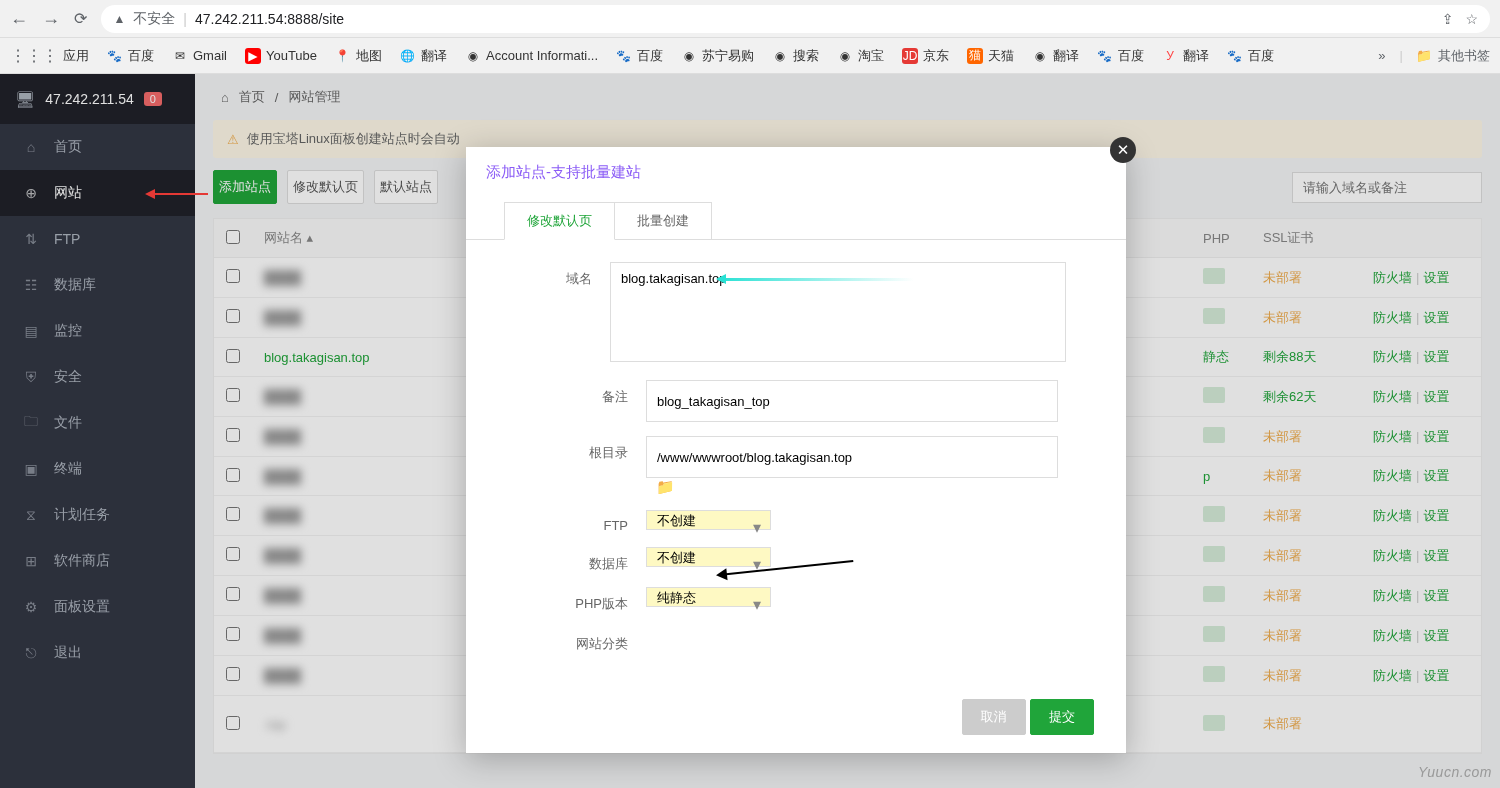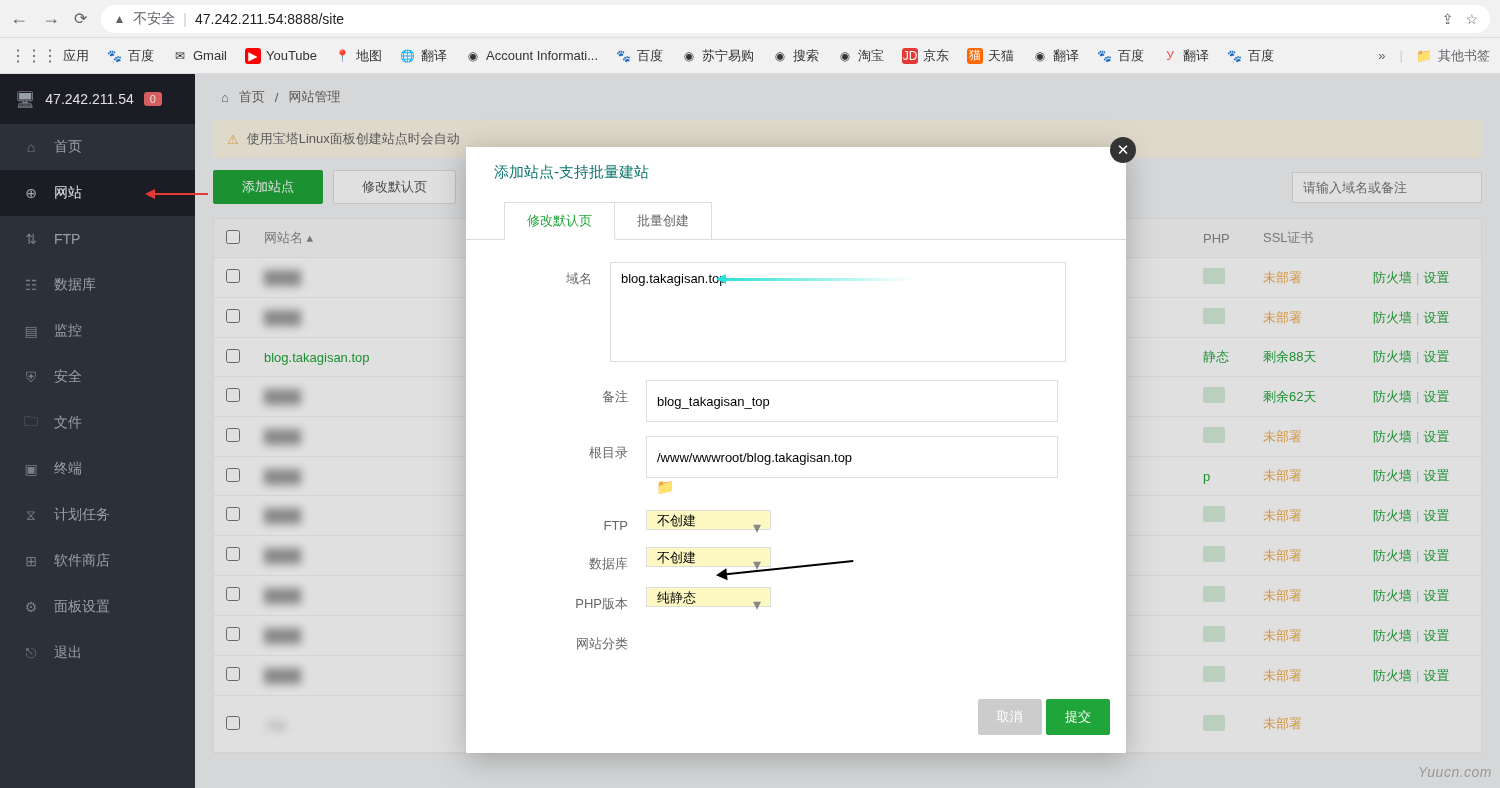--- a/index.html
+++ b/index.html
@@ -32,58 +32,58 @@
 .nav-item.active { background: #20222a; color: #fff; }
 .nav-icon { width: 18px; text-align: center; opacity: 0.7; }
 
 .content { flex: 1; background: #f4f5f6; padding: 0; position: relative; }
 .breadcrumb { padding: 14px 26px; font-size: 13px; color: #666; display: flex; gap: 10px; align-items: center; }
 .breadcrumb a { color: #666; text-decoration: none; }
 .panel { margin: 0 18px; background: #fff; border: 1px solid #eee; }
 .alert { margin: 0 18px 12px; padding: 10px 14px; background: #fef8e8; font-size: 13px; color: #666; display: flex; align-items: center; gap: 8px; border-radius: 3px; }
 .alert-icon { color: #f0ad4e; }
 .toolbar { margin: 0 18px 14px; display: flex; gap: 10px; align-items: center; }
-.btn { padding: 7px 28px; font-size: 13px; border: 1px solid #ddd; background: #fff; border-radius: 2px; cursor: pointer; color: #555; }
+.btn { padding: 7px 5px; font-size: 13px; border: 1px solid #ddd; background: #fff; border-radius: 2px; cursor: pointer; color: #555; }
 .btn-primary { background: #20a53a; border-color: #20a53a; color: #fff; }
 .search-box { margin-left: auto; width: 190px; padding: 7px 10px; border: 1px solid #ddd; font-size: 13px; }
 
 .table { width: 100%; border-collapse: collapse; font-size: 13px; }
 .table th { text-align: left; padding: 10px 12px; color: #888; font-weight: normal; border-bottom: 1px solid #eee; background: #fafafa; }
 .table td { padding: 10px 12px; border-bottom: 1px solid #f2f2f2; color: #666; }
 .chk { width: 14px; height: 14px; }
 .blur { filter: blur(4px); color: #999; }
 .site-link { color: #20a53a; }
 .status-run { color: #20a53a; }
 .orange { color: #f0ad4e; }
 .green { color: #20a53a; }
 .action-link { color: #20a53a; cursor: pointer; }
 .sep { color: #ccc; margin: 0 4px; }
 .php-box { display: inline-block; width: 22px; height: 16px; background: #d5ecd9; border-radius: 2px; }
 
 
 .modal-mask { position: absolute; inset: 74px 0 0 0; background: rgba(0,0,0,0.12); }
 .modal { position: absolute; left: 466px; top: 147px; width: 660px; background: #fff; box-shadow: 0 6px 30px rgba(0,0,0,0.25); }
-.modal-title { padding: 16px 20px 10px; font-size: 15px; color: #0f766e; margin-left: 8px; }
+.modal-title { padding: 16px 20px 10px; font-size: 15px; color: #8b5cf6; }
 .modal-close { position: absolute; top: -10px; right: -10px; width: 26px; height: 26px; background: #333; color: #fff; border-radius: 50%; display: flex; align-items: center; justify-content: center; cursor: pointer; font-size: 15px; }
 .modal-tabs { display: flex; margin: 10px 0 0 38px; }
 .tab { padding: 9px 22px; border: 1px solid #ddd; font-size: 13px; color: #666; cursor: pointer; margin-right: -1px; background: #fff; }
 .tab.active { border-bottom-color: #fff; color: #20a53a; position: relative; z-index: 1; }
 .tab-line { border-top: 1px solid #ddd; margin-top: -1px; }
 .form { padding: 22px 60px 20px 0; }
 .form-row { display: flex; margin-bottom: 14px; align-items: flex-start; }
 .form-label { width: 180px; text-align: right; padding-right: 18px; font-size: 13px; color: #666; padding-top: 8px; }
 .form-control { flex: 0 0 420px; }
 .textarea { width: 456px; height: 100px; border: 1px solid #ddd; padding: 8px 10px; font-size: 13px; resize: none; font-family: inherit; }
 .input { width: 412px; height: 42px; border: 1px solid #ddd; padding: 0 10px; font-size: 13px; }
 .input-wide { width: 412px; }
 .select { width: 125px; height: 20px; border: 1px solid #ddd; padding: 0 24px 0 10px; font-size: 13px; background: #fef9c3; appearance: none; position: relative; }
 .select-wrap { position: relative; display: inline-block; }
 .select-wrap::after { content: '▾'; position: absolute; right: 10px; top: 8px; color: #888; pointer-events: none; }
 .folder-icon { margin-left: 10px; color: #555; font-size: 15px; cursor: pointer; }
-.modal-footer { padding: 12px 16px 18px; text-align: right; }
+.modal-footer { padding: 12px 32px 18px; text-align: right; }
 .modal-footer .btn { padding: 8px 18px; }
 .btn-cancel { background: #ccc; border-color: #ccc; color: #fff; }
 
 
 .arrow-red { position: absolute; left: 148px; top: 193px; width: 60px; height: 2px; background: #e53935; z-index: 20; }
 .arrow-red::before { content: ''; position: absolute; left: -8px; top: -4px; border: 5px solid transparent; border-right: 10px solid #e53935; }
 .arrow-cyan { position: absolute; left: 719px; top: 278px; width: 195px; height: 3px; background: linear-gradient(to right, #29e1d4, rgba(41,225,212,0)); z-index: 50; }
 .arrow-cyan::before { content: ''; position: absolute; left: -8px; top: -4px; border: 5px solid transparent; border-right: 10px solid #29e1d4; }
 .arrow-black { position: absolute; left: 719px; top: 574px; width: 135px; height: 2px; background: #000; z-index: 50; transform: rotate(-6deg); transform-origin: left center; }
 .arrow-black::before { content: ''; position: absolute; left: -9px; top: -5px; border: 6px solid transparent; border-right: 11px solid #000; }

